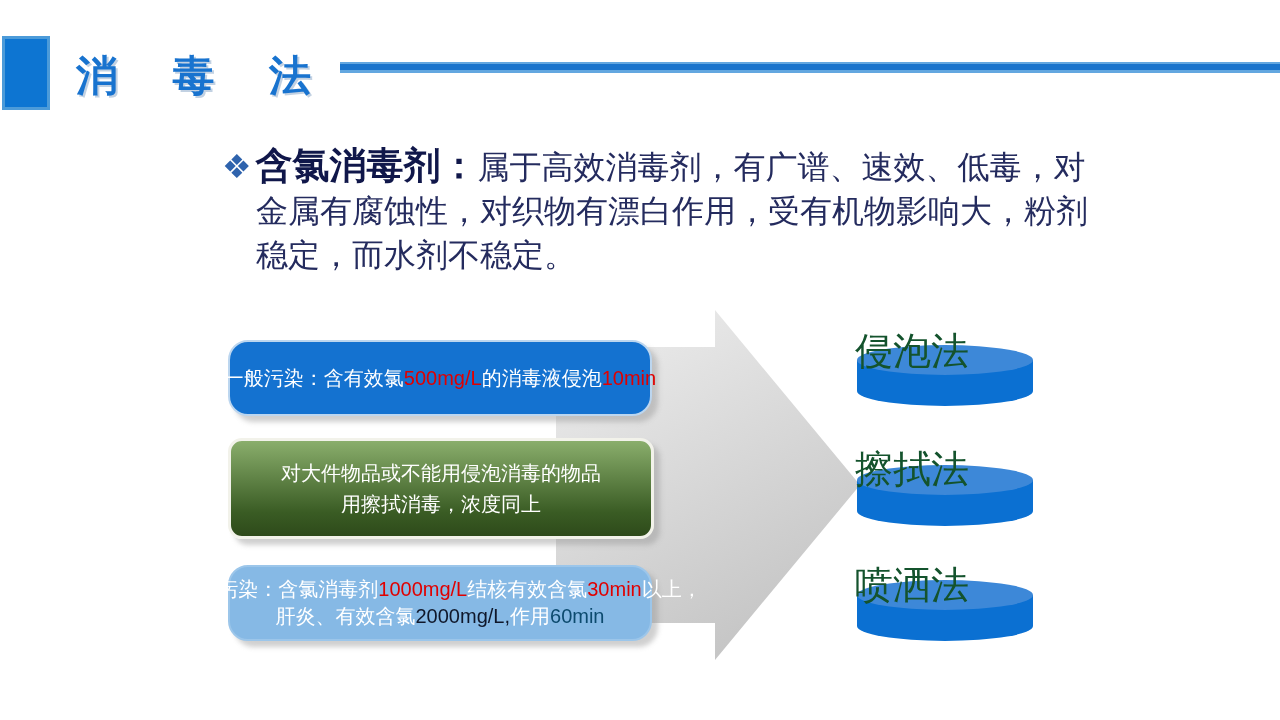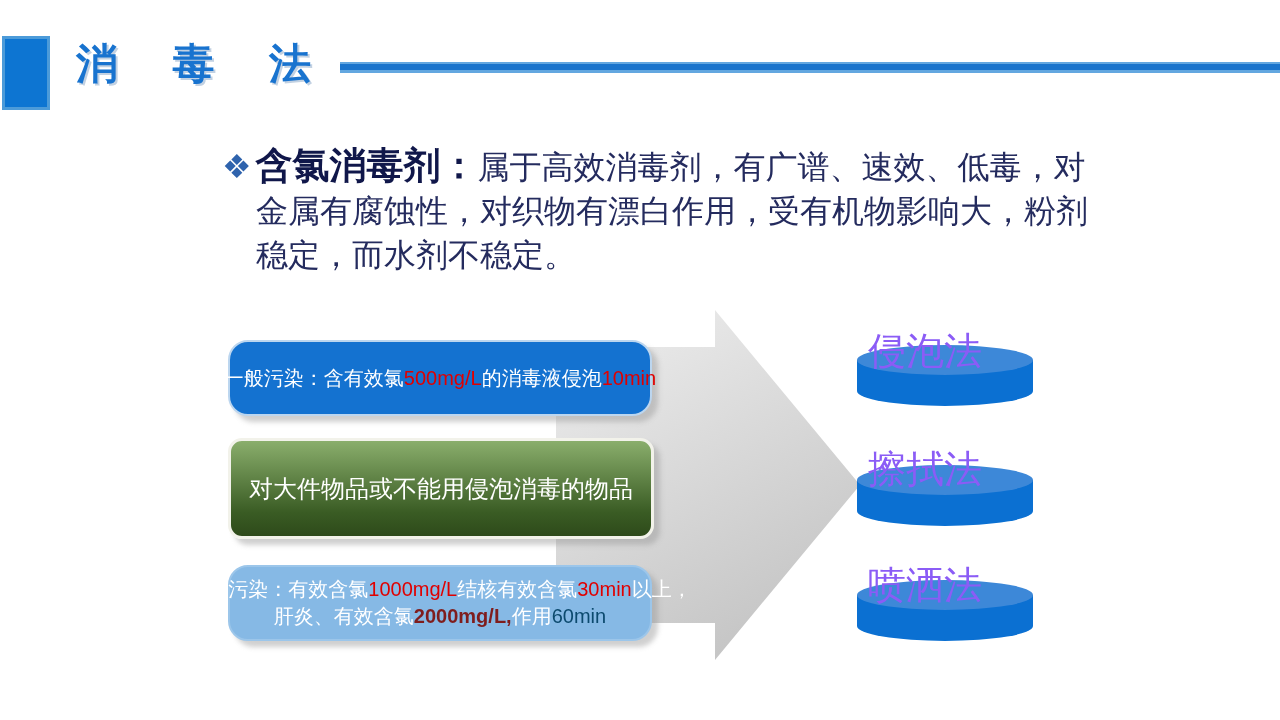--- a/index.html
+++ b/index.html
@@ -6,21 +6,21 @@
   .slide{
     position:relative;width:1280px;height:720px;background:#ffffff;
     overflow:hidden;font-family:"Liberation Sans",sans-serif;
   }
   
   .title-marker{
     position:absolute;left:2px;top:36px;width:42px;height:68px;
     background:#0d75d2;border:3px solid #4c9bd9;
   }
   .slide-title{
-    position:absolute;left:76px;top:36px;
+    position:absolute;left:76px;top:48px;
     font-family:"Liberation Serif","DejaVu Serif",serif;
     font-size:42px;font-weight:bold;color:#1873cf;letter-spacing:22px;
     text-shadow:2px 2px 0 rgba(10,70,140,0.25);white-space:nowrap;
   }
   .title-rule{
     position:absolute;left:340px;top:62px;width:940px;height:11px;
     background:linear-gradient(to bottom,#63a7e0 0 2px,#1a74cc 2px 8px,#63a7e0 8px 11px);
   }
   
   .intro{
@@ -43,34 +43,34 @@
     top:438px;height:95px;border-radius:14px;
     background:linear-gradient(to bottom,#8aae6c,#3a5c24 75%,#2e4a1a);
     border:3px solid #f2f2ea;
   }
   .box3{top:565px;height:72px;background:#86b9e5;border:2px solid #9cc6ea;}
   .box-line{
     color:#ffffff;font-size:20px;line-height:27px;white-space:nowrap;text-align:center;
     font-family:"Liberation Sans",sans-serif;
   }
   .box2 .box-line{
-    font-family:Liberation Sans, sans-serif;
-    font-size:24px;line-height:31px;
+    font-family:Liberation Serif, serif;
+    font-size:20px;line-height:31px;
   }
   .box3-textwrap{
     position:absolute;left:50%;top:50%;transform:translate(-50%,-50%);
     width:560px;display:flex;flex-direction:column;align-items:center;
   }
   
   .cyl{position:absolute;left:855px;width:180px;height:64px;z-index:2;}
   .cyl1{top:344px;} .cyl2{top:464px;} .cyl3{top:579px;}
   .method-label{
-    position:absolute;left:835px;width:180px;text-align:center;z-index:3;
+    position:absolute;left:855px;width:180px;text-align:left;z-index:3;
     font-family:"Liberation Serif","DejaVu Serif",serif;
-    font-size:38px;color:#8b5cf6;white-space:nowrap;
+    font-size:38px;color:#14532d;white-space:nowrap;
   }
   .ml1{top:326px;} .ml2{top:444px;} .ml3{top:560px;}
 </style>
 </head>
 <body>
 
 <div class="slide">
 
   <div class="title-marker"></div>
   <div class="slide-title">消 毒 法</div>
@@ -87,26 +87,27 @@
     </defs>
     <polygon points="0,37 159,37 159,0 304,175 159,350 159,313 0,313" fill="url(#arrowGrad)"></polygon>
   </svg>
 
   <div class="box box1">
     <div class="box-line"><span>一般污染：含有效氯</span><span style="color: rgb(224, 0, 0);">500mg/L</span><span>的消毒液侵泡</span><span style="color: rgb(224, 0, 0);">10min</span></div>
   </div>
 
   <div class="box box2">
     <div class="box-line"><span>对大件物品或不能用侵泡消毒的物品</span></div>
+    <div class="box-line"><span>用擦拭消毒，浓度同上</span></div>
   </div>
 
   <div class="box box3">
     <div class="box3-textwrap">
-      <div class="box-line"><span>一般污染：有效含氯</span><span style="color: rgb(224, 0, 0);">1000mg/L</span><span>结核有效含氯</span><span style="color: rgb(224, 0, 0);">30min</span><span>以上，</span></div>
-      <div class="box-line"><span>肝炎、有效含氯</span><span style="color: #7f1d1d; font-weight: bold;">2000mg/L,</span><span>作用</span><span style="color: #0c4a6e;">60min</span></div>
+      <div class="box-line"><span>一般污染：含氯消毒剂</span><span style="color: rgb(224, 0, 0);">1000mg/L</span><span>结核有效含氯</span><span style="color: rgb(224, 0, 0);">30min</span><span>以上，</span></div>
+      <div class="box-line"><span>肝炎、有效含氯</span><span style="color: #0f172a;">2000mg/L,</span><span>作用</span><span style="color: #0c4a6e;">60min</span></div>
     </div>
   </div>
 
   <svg class="cyl cyl1" viewBox="0 0 180 64">
     <path d="M2,16 L2,47 A88,15 0 0 0 178,47 L178,16 Z" fill="#0b70d2"></path>
     <ellipse cx="90" cy="16" rx="88" ry="15" fill="#3d88d8"></ellipse>
   </svg>
   <svg class="cyl cyl2" viewBox="0 0 180 64">
     <path d="M2,16 L2,47 A88,15 0 0 0 178,47 L178,16 Z" fill="#0b70d2"></path>
     <ellipse cx="90" cy="16" rx="88" ry="15" fill="#3d88d8"></ellipse>

